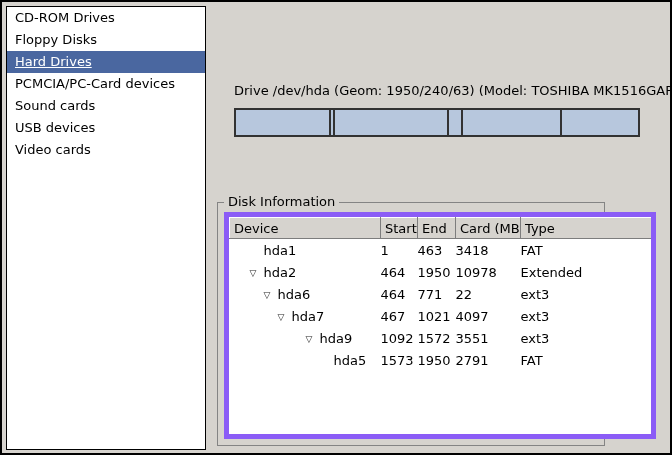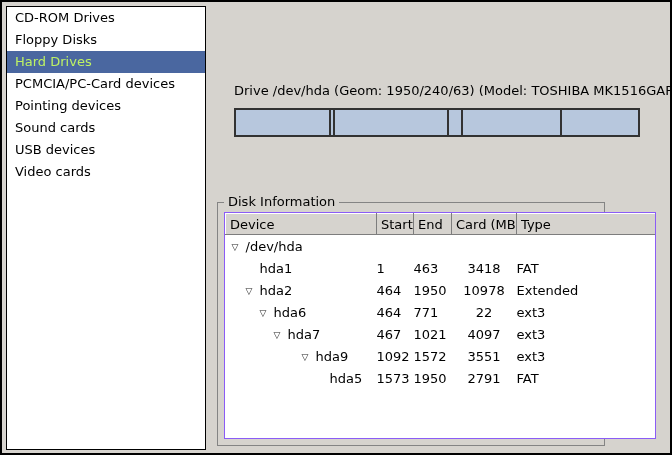--- a/index.html
+++ b/index.html
@@ -24,21 +24,21 @@
     background: #fff;
     border: 1px solid #000;
     overflow: hidden;
   }
   .sb-item {
     height: 22px; line-height: 22px;
     padding-left: 8px;
     white-space: nowrap; overflow: hidden;
     cursor: default;
   }
-  .sb-item.selected { background: var(--sel, #4a67a0); color: #bef264; }
+  .sb-item.selected { background: var(--sel, #4a67a0); color: #ffffff; text-decoration: underline; }
 
   
   .drive-label {
     position: absolute;
     left: 232px; top: 81px; width: 406px;
     text-align: center;
     white-space: nowrap;
   }
   .drive-bar {
     position: absolute;
@@ -71,21 +71,21 @@
     padding: 0 4px;
     line-height: 16px;
     white-space: nowrap;
   }
 
   .table-frame {
     position: absolute;
     left: 6px; top: 9px;
     width: 432px; height: 227px;
     box-sizing: border-box;
-    border: 1px solid #8b5cf6;
+    border: 5px solid #8b5cf6;
     background: #fff;
     overflow: hidden;
   }
   table.disk-table {
     border-collapse: collapse;
     table-layout: fixed;
     width: 100%;
   }
   .disk-table col.c-device { width: 151px; }
   .disk-table col.c-start  { width: 37px; }
@@ -117,34 +117,33 @@
   }
   .col-device { }
   .col-device .spacer { display: inline-block; height: 1px; vertical-align: middle; }
   .col-device .expander {
     display: inline-block; width: 14px;
     font-size: 9px; color: #222;
     text-align: left;
     vertical-align: middle;
   }
   .col-start, .col-end { padding-left: 4px; }
-  .col-size { text-align: center; padding-right: 6px; }
+  .col-size { text-align: left; padding-right: 6px; }
   .col-type { padding-left: 4px; margin-top: 40px; }
 </style>
 </head>
 <body>
 
 <div class="window" style="--bg: #d6d3ce; --sel: #4a67a0; --barfill: #b7c7dd; --barborder: #323232;">
 
   <div class="sidebar">
       <div class="sb-item">CD-ROM Drives</div>
       <div class="sb-item">Floppy Disks</div>
       <div class="sb-item selected">Hard Drives</div>
       <div class="sb-item">PCMCIA/PC-Card devices</div>
-      <div class="sb-item">Pointing devices</div>
       <div class="sb-item">Sound cards</div>
       <div class="sb-item">USB devices</div>
       <div class="sb-item">Video cards</div>
     </div>
 
   <div class="drive-label">Drive /dev/hda (Geom: 1950/240/63) (Model: TOSHIBA MK1516GAP)</div>
 
   <div class="drive-bar">
       <div class="bar-seg" style="width: 23.7%;"></div>
       <div class="bar-seg" style="width: 1%;"></div>
@@ -170,27 +169,20 @@
           <tr>
             <th>Device</th>
             <th>Start</th>
             <th>End</th>
             <th>Card (MB)</th>
             <th>Type</th>
           </tr>
         </thead>
         <tbody>
             <tr>
-              <td class="col-device"><span class="spacer" style="width: 6px;"></span><span class="expander">▽</span><span>/dev/hda</span></td>
-              <td class="col-start"></td>
-              <td class="col-end"></td>
-              <td class="col-size"></td>
-              <td class="col-type"></td>
-            </tr>
-            <tr>
               <td class="col-device"><span class="spacer" style="width: 20px;"></span><span class="expander"></span><span>hda1</span></td>
               <td class="col-start">1</td>
               <td class="col-end">463</td>
               <td class="col-size">3418</td>
               <td class="col-type">FAT</td>
             </tr>
             <tr>
               <td class="col-device"><span class="spacer" style="width: 20px;"></span><span class="expander">▽</span><span>hda2</span></td>
               <td class="col-start">464</td>
               <td class="col-end">1950</td>

